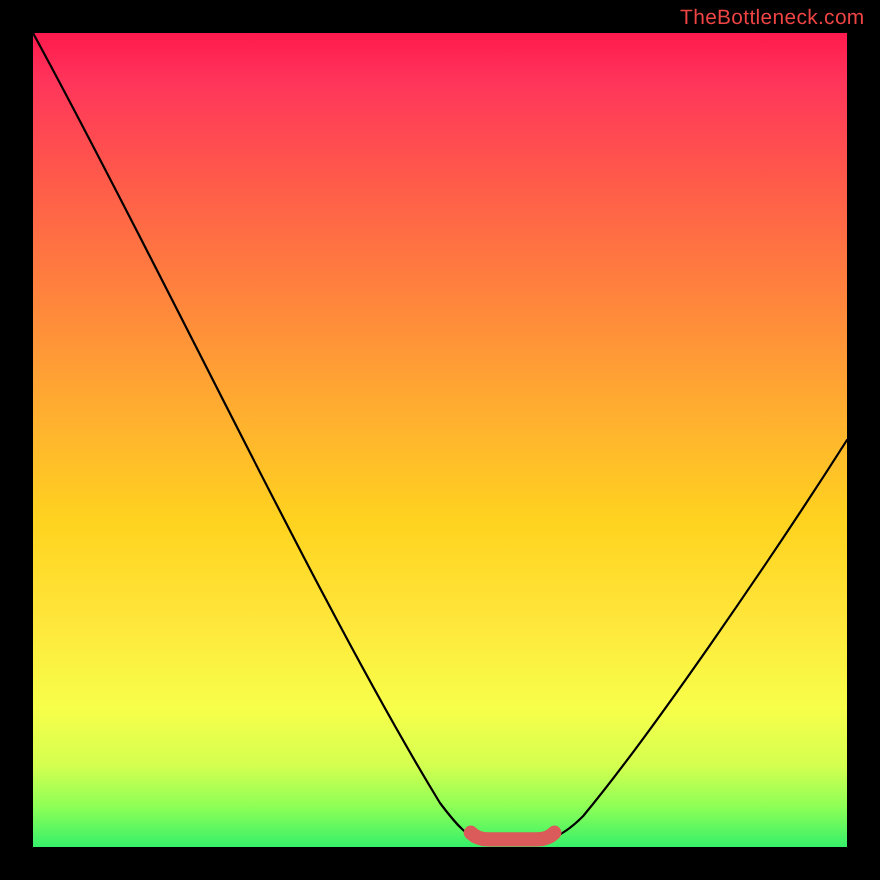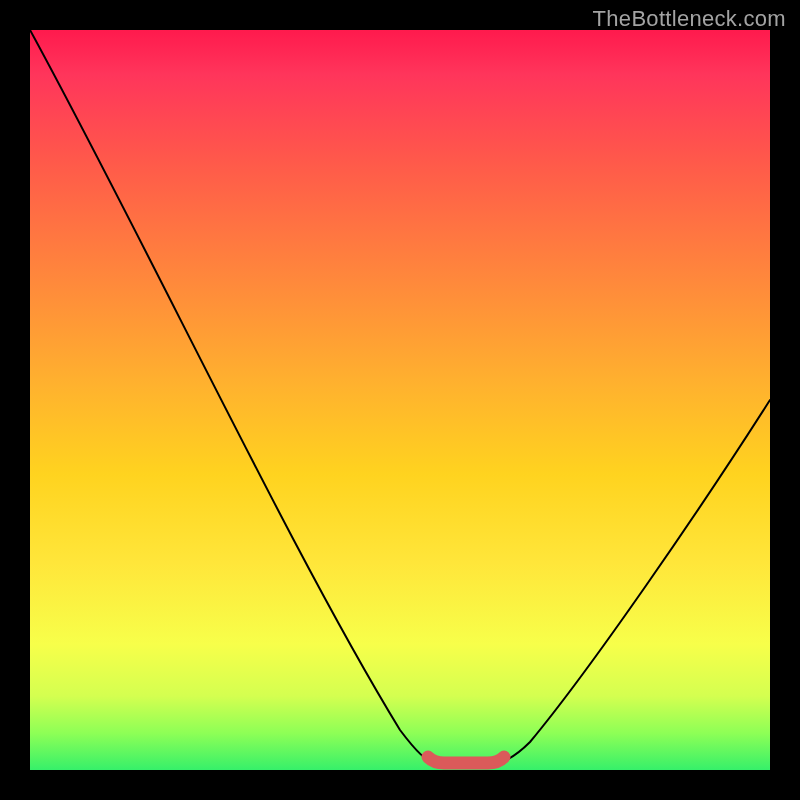--- a/index.html
+++ b/index.html
@@ -14,22 +14,22 @@
   .frame {
     position: relative;
     width: 800px;
     height: 800px;
     background: #000;
   }
   .watermark {
     position: absolute;
     top: 6px;
     right: 14px;
-    color: #a3a3a3;
-    font-size: 22px;
+    color: #ef4444;
+    font-size: 19px;
     font-weight: 500;
     letter-spacing: 0.3px;
     z-index: 50;
   }
   .plot {
     position: absolute;
     left: 30px;
     top: 30px;
     width: 740px;
     height: 740px;

